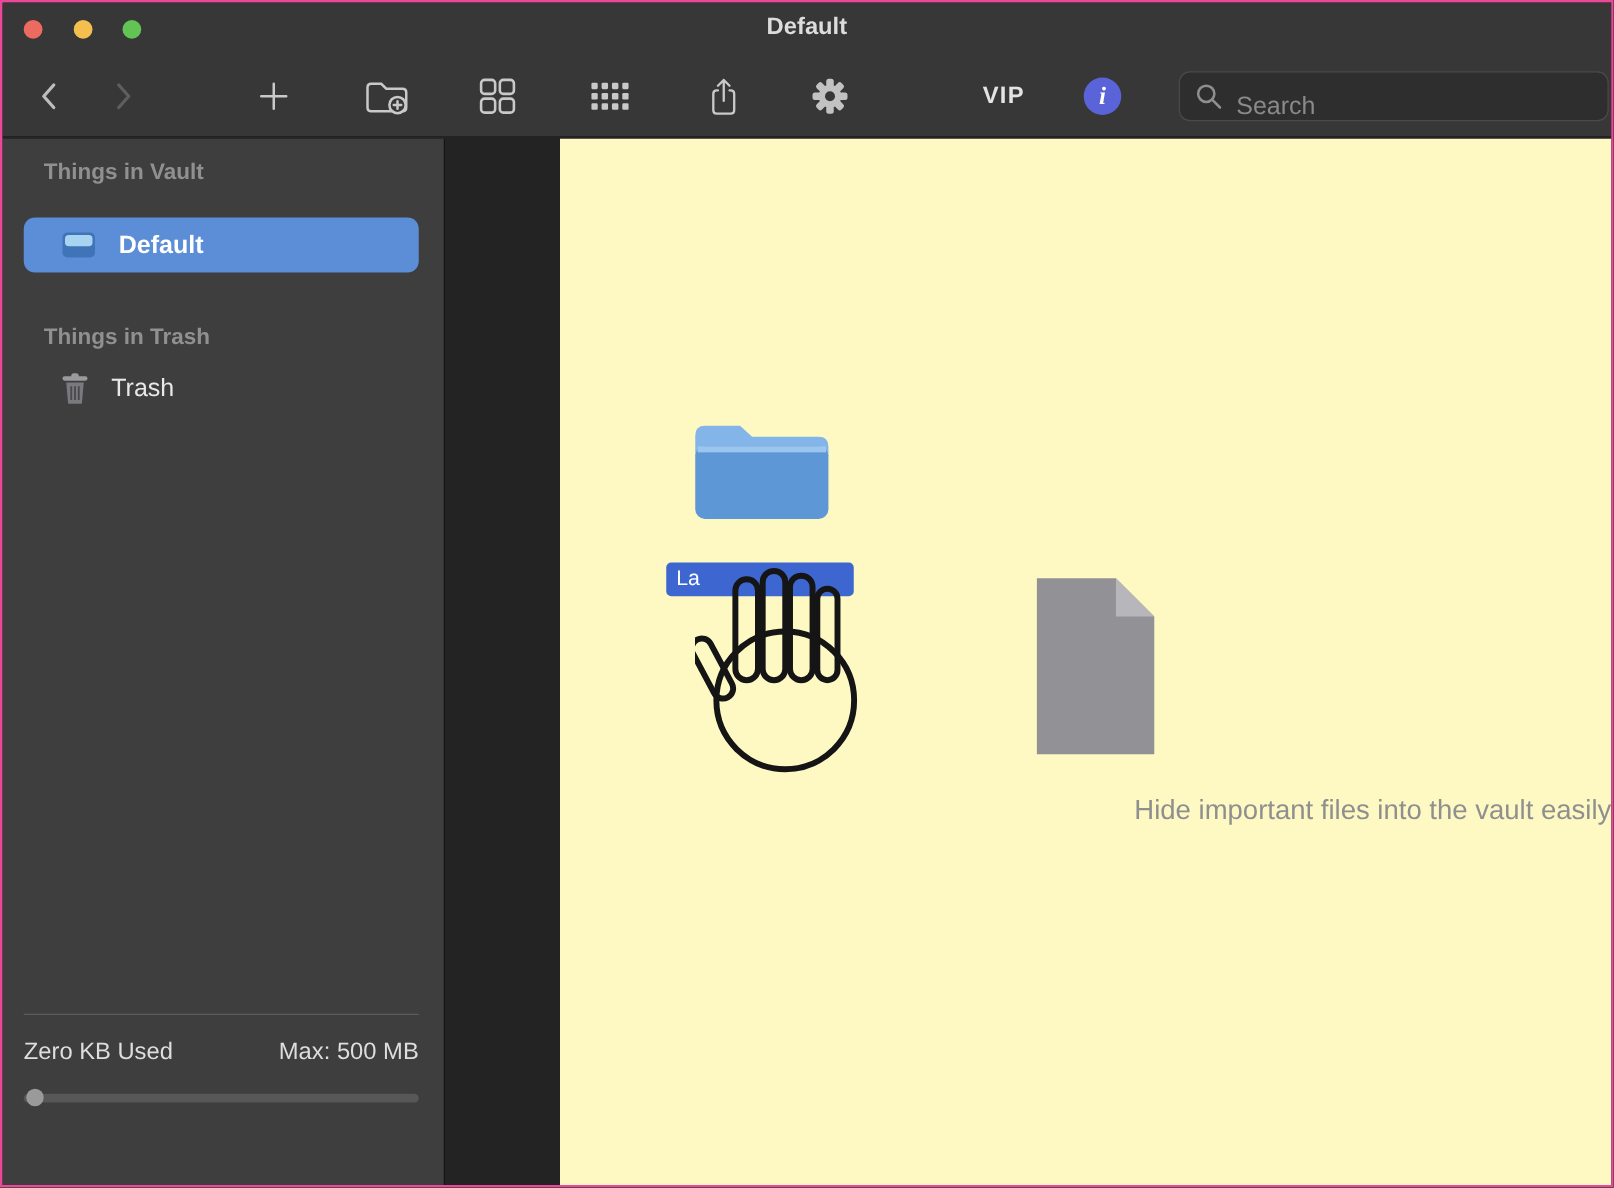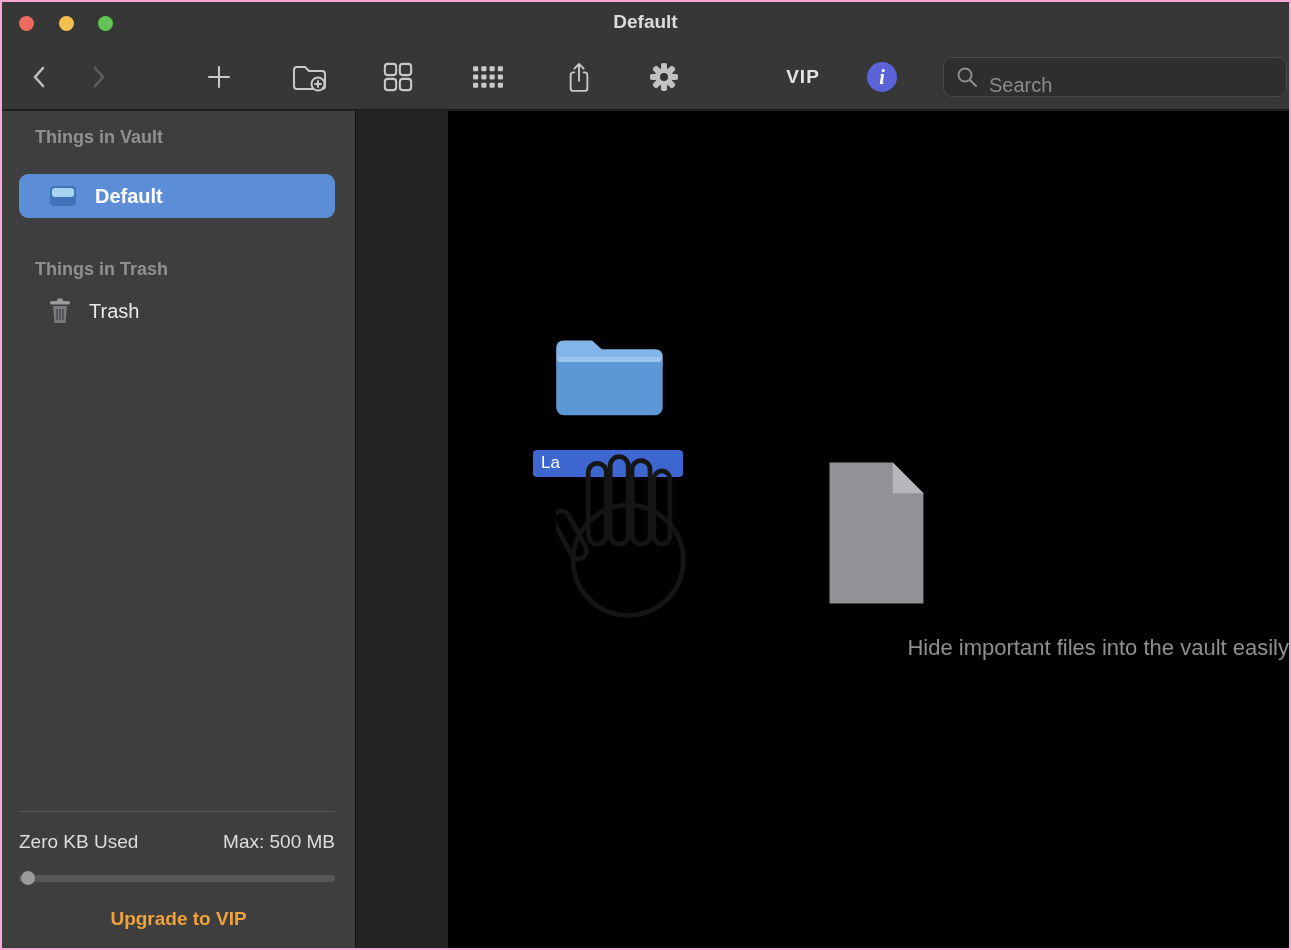--- a/index.html
+++ b/index.html
@@ -1,20 +1,20 @@
 <!DOCTYPE html>
 <html><head>
 <meta charset="utf-8">
 <style>
   html,body{margin:0;padding:0;background:#111;}
   .window{
     position:relative;width:1291px;height:950px;
     background:#232323;overflow:hidden;
     font-family:"Liberation Sans", sans-serif;
-    box-sizing:border-box;border:2px solid #f9a8d4;text-decoration:underline;
+    box-sizing:border-box;border:2px solid #ec4899;text-decoration:underline;
   }
   .window *{box-sizing:border-box;}
 
   
   .chrome{position:absolute;left:0;top:0;right:0;height:108px;background:#373737;border-bottom:1px solid #1c1c1c;}
   .titlebar{position:absolute;left:0;top:0;right:0;height:42px;}
   .traffic{position:absolute;top:14px;width:15px;height:15px;border-radius:50%;}
   .t-close{left:17px;background:#ec6a5e;}
   .t-min{left:57px;background:#f5bf4f;}
   .t-zoom{left:96px;background:#61c455;}
@@ -38,21 +38,21 @@
   .side-row.selected{background:#5b8ed7;}
   .side-label{color:#fff;font-size:20px;font-weight:600;}
   .side-label.plain{color:#e8e8e8;font-weight:400;}
   .divider{position:absolute;left:17px;right:20px;top:700px;height:1px;background:#5b5b5b;}
   .usage{position:absolute;left:17px;right:20px;top:720px;display:flex;justify-content:space-between;color:#dedede;font-size:19px;}
   .meter{position:absolute;left:17px;right:20px;top:764px;height:7px;border-radius:4px;background:#575757;}
   .meter-knob{position:absolute;left:2px;top:-4px;width:14px;height:14px;border-radius:50%;background:#9a9a9a;}
   .upgrade{position:absolute;left:0;right:20px;top:796px;text-align:center;color:#eda23c;font-size:19px;font-weight:bold;cursor:pointer;background:none;border:none;width:100%;font-family:"Liberation Sans",sans-serif;}
 
   
-  .main{position:absolute;left:446px;top:109px;right:0;bottom:0;background:#000000;padding-left:44px;}
+  .main{position:absolute;left:446px;top:109px;right:0;bottom:0;background:#fef9c3;padding-left:44px;}
   .folder-item{position:absolute;left:101px;top:217px;width:119px;height:92px;}
   .file-label{position:absolute;left:85px;top:339px;width:150px;height:27px;background:#3e66d0;border-radius:4px;
     color:#fff;font-size:17px;padding:3px 0 0 8px;overflow:hidden;}
   .hand{position:absolute;left:108px;top:342px;width:152px;height:168px;z-index:5;}
   .doc{position:absolute;left:370px;top:347px;width:115px;height:150px;}
   .headline{position:absolute;left:0;right:0;top:524px;text-align:right;color:#8f8f8f;font-size:22px;}
   .subline{position:absolute;left:0;right:0;top:570px;text-align:center;color:#7a7a7a;font-size:15px;}
 </style>
 </head>
 <body>
@@ -173,21 +173,20 @@
     </div>
 
     <div class="divider"></div>
     <div class="usage">
       <span>Zero KB Used</span>
       <span>Max: 500 MB</span>
     </div>
     <div class="meter">
       <span class="meter-knob"></span>
     </div>
-    <button class="upgrade">Upgrade to VIP</button>
   </div>
 
   <div class="main">
 
     <div class="folder-item">
       <svg width="119" height="92" viewBox="0 0 120 95">
         <path d="M6 21 q0-8 8-8 h29 l10 9 h55 q8 0 8 8 v8 H6 z" fill="#84b5e8"></path>
         <rect x="6" y="30" width="110" height="60" rx="8" fill="#5d97d5"></rect>
         <rect x="8" y="30" width="106" height="5" fill="#9cc6ee"></rect>
       </svg>

